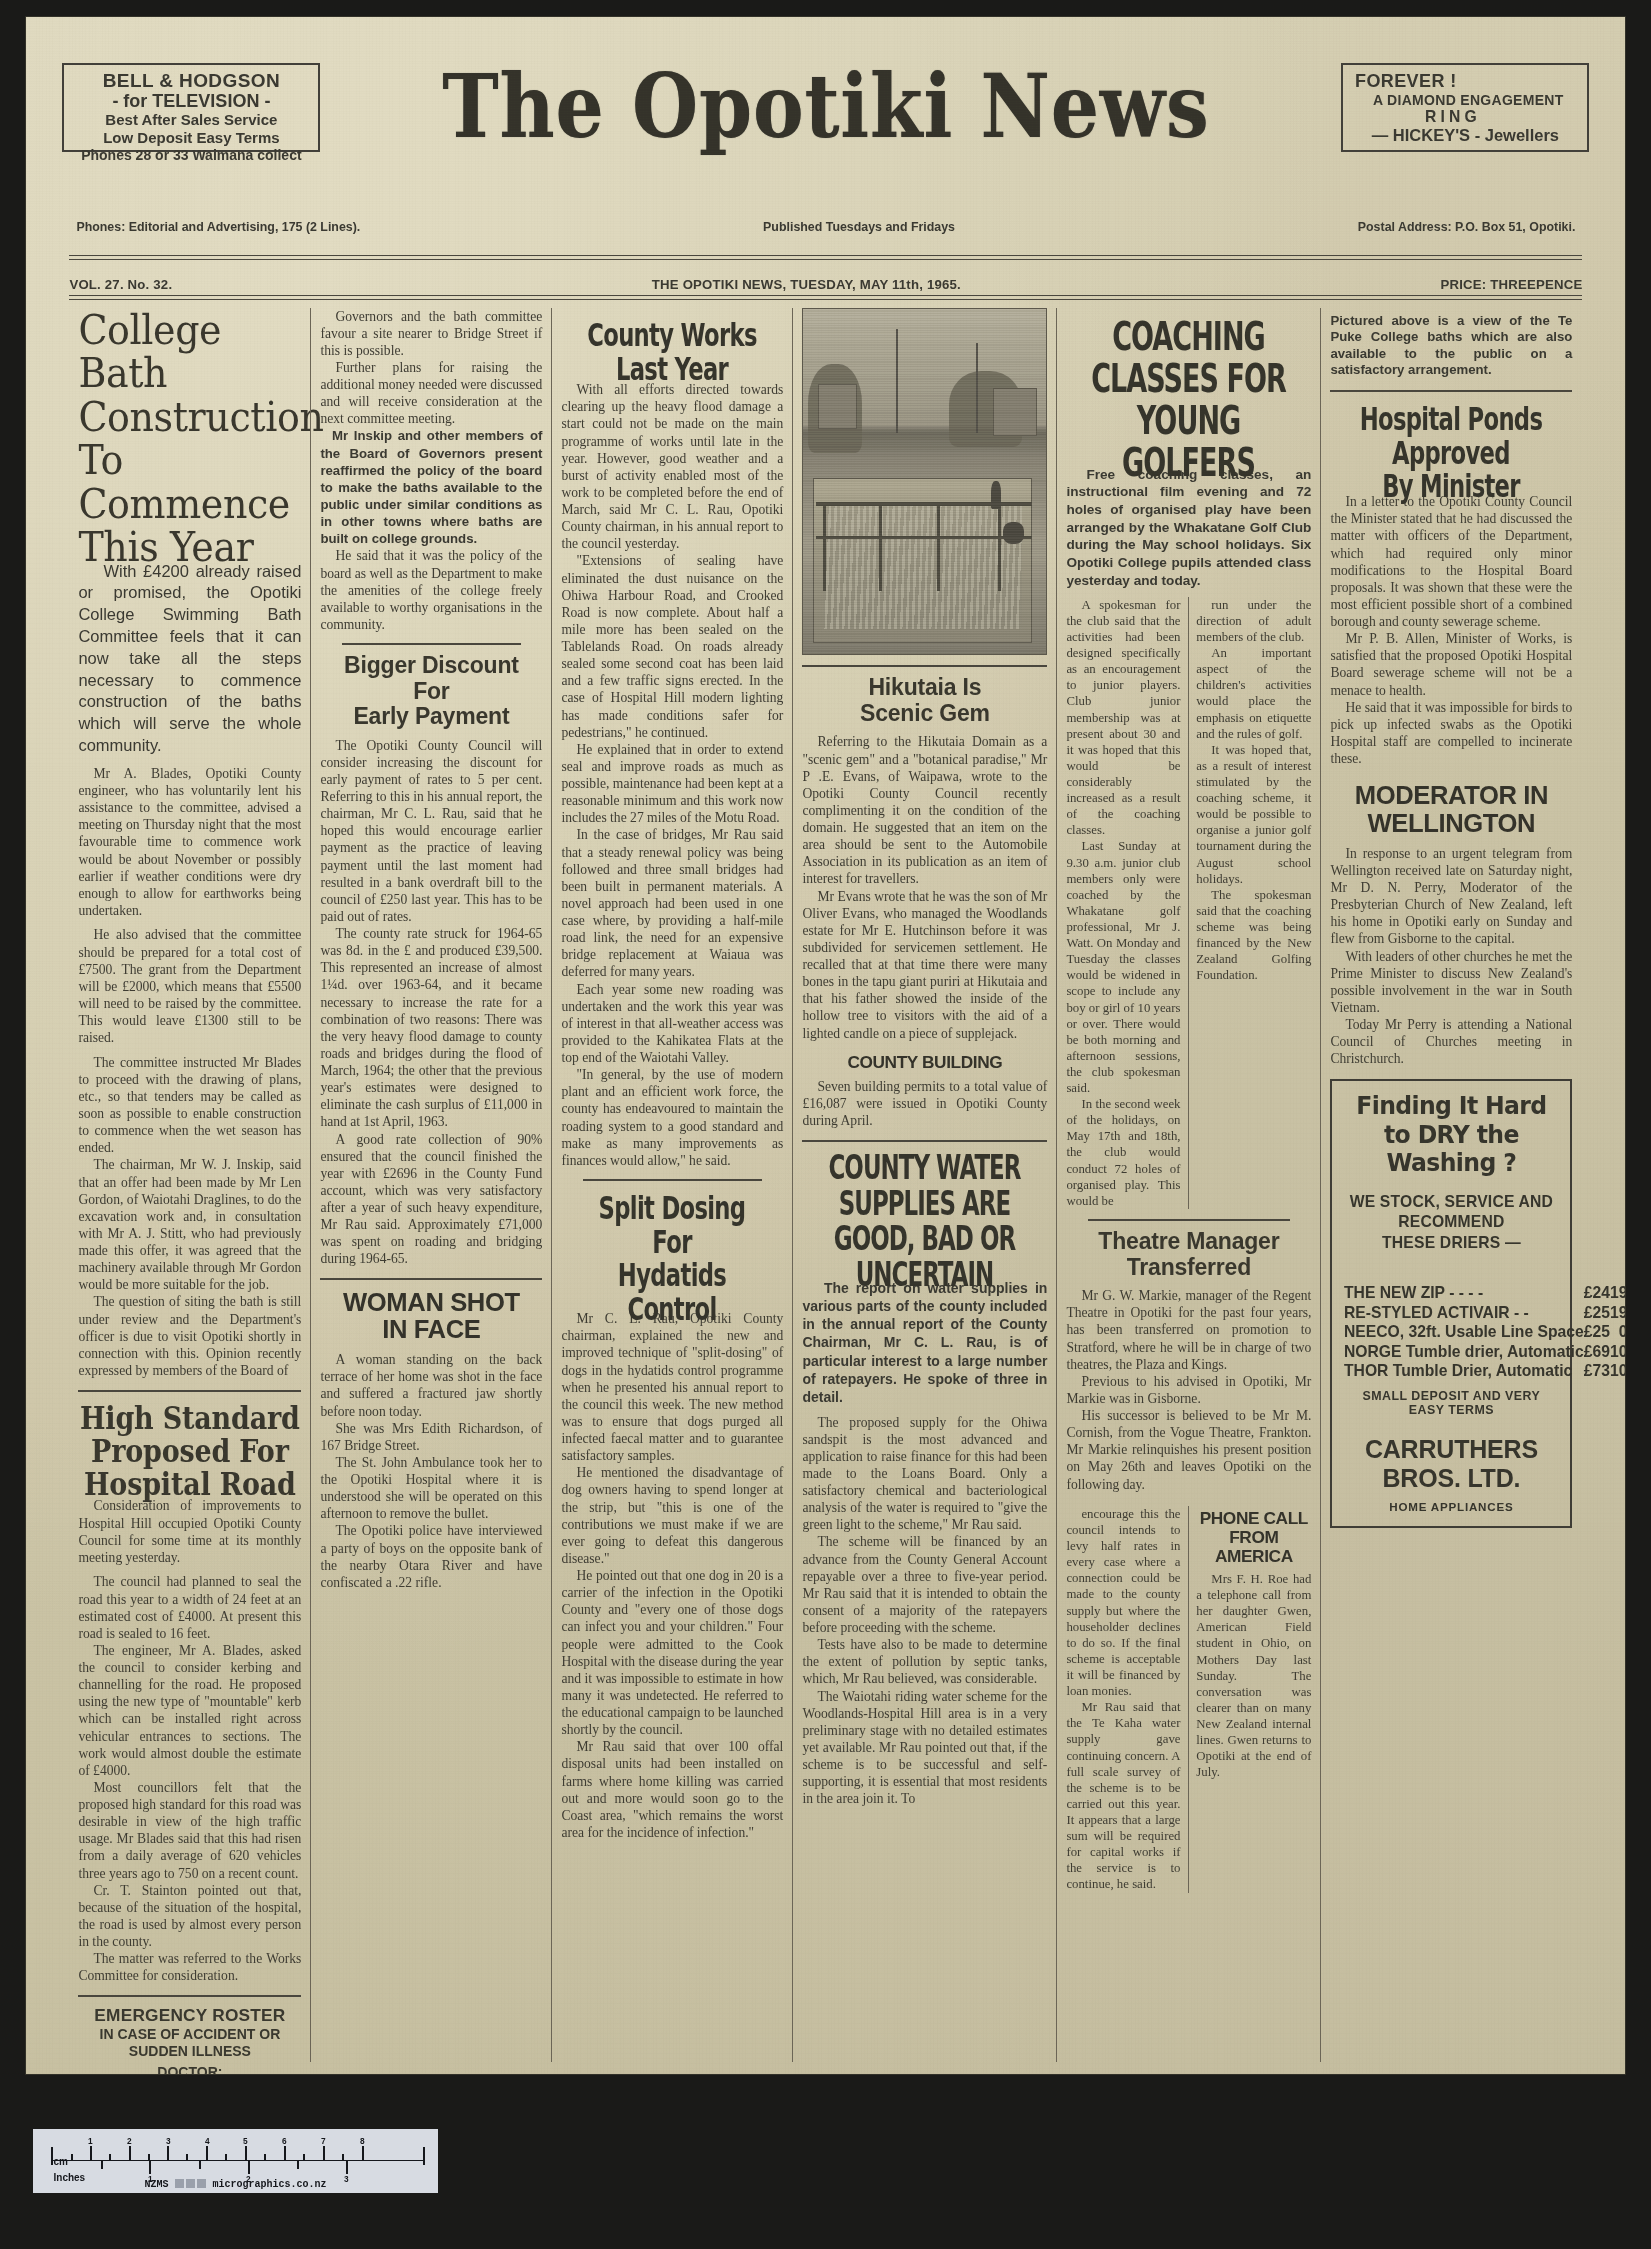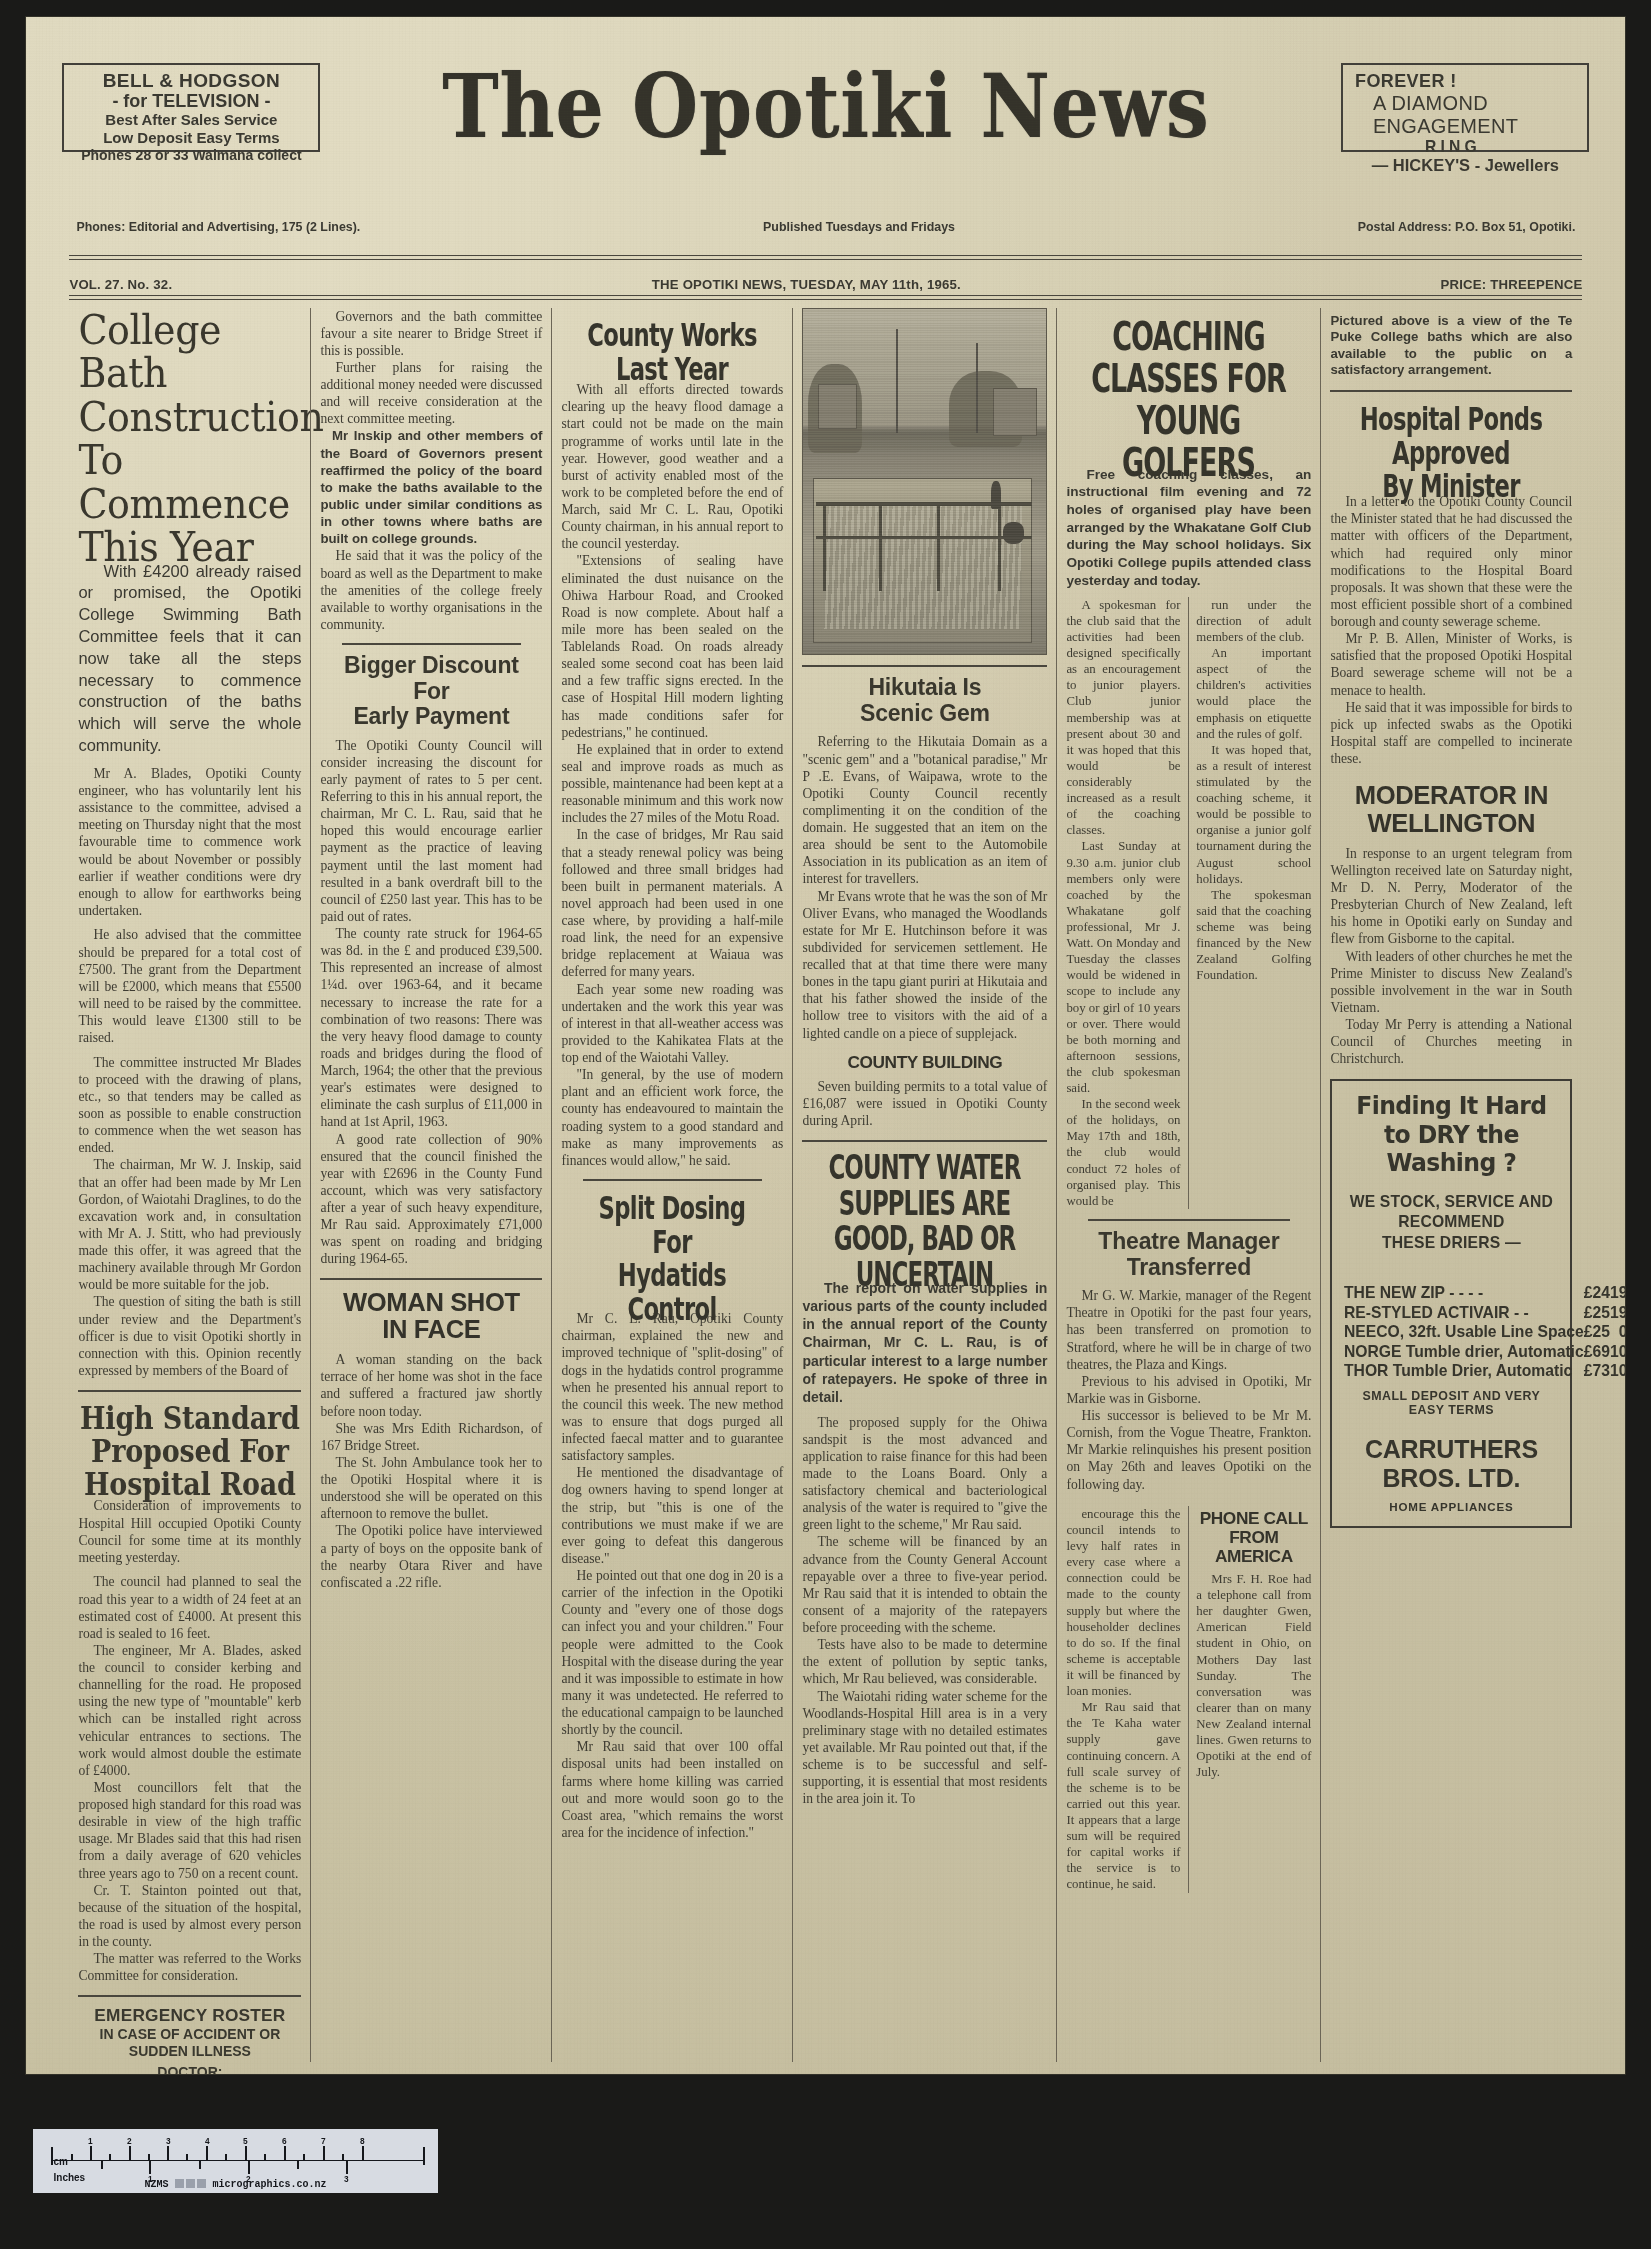--- a/index.html
+++ b/index.html
@@ -40,21 +40,21 @@
     font-family:"Liberation Sans", sans-serif;
   }
   #ad-bell { left:36px; top:46px; width:258px; height:89px; }
   #ad-bell .l1 { font-size:19px; font-weight:700; letter-spacing:0.4px; line-height:1.12; }
   #ad-bell .l2 { font-size:18px; font-weight:700; line-height:1.15; }
   #ad-bell .l3 { font-size:15px; font-weight:700; line-height:1.2; }
   #ad-bell .l4 { font-size:14px; font-weight:600; line-height:1.25; }
 
   #ad-hickey { right:36px; top:46px; width:248px; height:89px; text-align:left; padding:6.6px 11.6px; }
   #ad-hickey .h1 { font-size:18px; font-weight:700; letter-spacing:0.4px; }
-  #ad-hickey .h2 { font-size:20px; font-weight:400; letter-spacing:0.3px; padding-left:18px; }
+  #ad-hickey .h2 { font-size:14px; font-weight:700; letter-spacing:0.3px; padding-left:18px; }
   #ad-hickey .h3 { font-size:15.7px; font-weight:700; letter-spacing:4.1px; text-align:center; padding-right:25px;}
   #ad-hickey .h4 { font-size:16.5px; font-weight:700; text-align:center; }
 
   #nameplate {
     position:absolute; left:297px; right:297px; top:40px; height:99px;
     display:flex; align-items:center; justify-content:center;
   }
   #nameplate .title {
     font-family:"DejaVu Serif", serif;
     font-size:76px; font-weight:700; color:#35342c;

